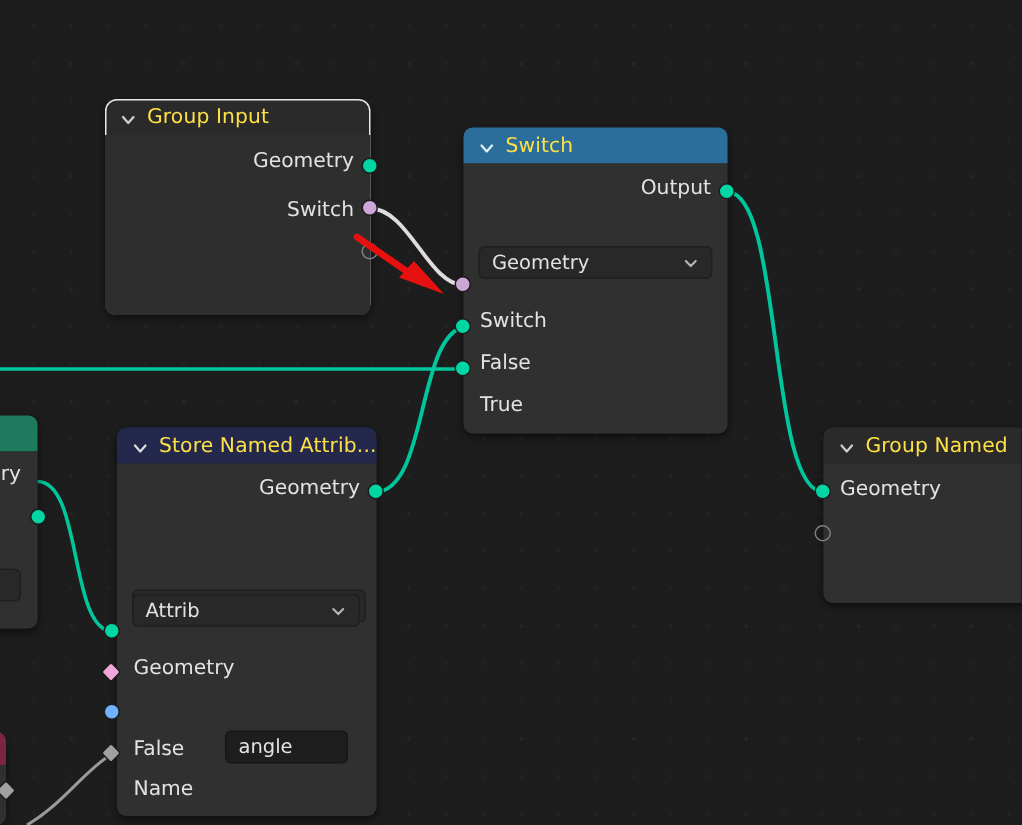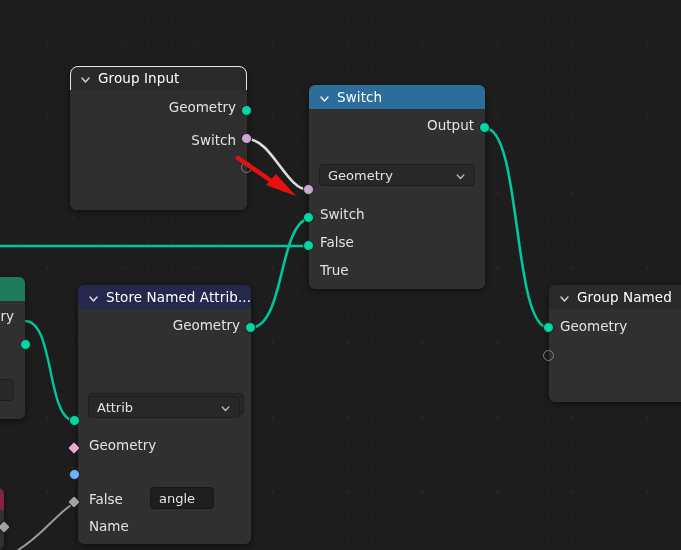--- a/index.html
+++ b/index.html
@@ -44,21 +44,21 @@
     outline-offset: -1px;
     border-radius: 8px;
   }
   .node-header {
     height: 24px;
     border-radius: 6px 6px 0 0;
     display: flex;
     align-items: center;
     padding-left: 9px;
     box-sizing: border-box;
-    color: #ffffff;
+    color: #fde047;
     font-size: 13.5px;
     letter-spacing: 0.1px;
     overflow: hidden;
     white-space: nowrap;
   }
   .node-body {
     background: #303030;
     border-radius: 0 0 6px 6px;
     position: relative;
     box-sizing: border-box;
@@ -276,21 +276,21 @@
             <path d="M2.2 4 L5.5 7.4 L8.8 4" fill="none" stroke="#cfcfcf" stroke-width="1.4" stroke-linecap="round" stroke-linejoin="round"></path>
           </svg>
         </span>
       </div>
       <div class="row in" style="position:absolute; left:0; top:122px; width:100%; height:27px;">
         <span>Geometry</span>
       </div>
       <div class="row in" style="position:absolute; left:0; top:176px; width:100%; height:27px;">
         <span>False</span>
       </div>
-      <div class="txtfield" style="left:72px; top:178px; width:64px;">
+      <div class="txtfield" style="left:72px; top:178px; width:82px;">
         <span>angle</span>
       </div>
       <div class="row in" style="position:absolute; left:0; top:203px; width:100%; height:27px;">
         <span>Name</span>
       </div>
     </div>
   </div>
   <div class="sock geo" style="left:245px; top:322px; z-index:9;"></div>
   <div class="sock geo" style="left:69px; top:415px; z-index:9;"></div>
   <div class="sock diamond field" style="left:69px; top:443px; z-index:9;"></div>

